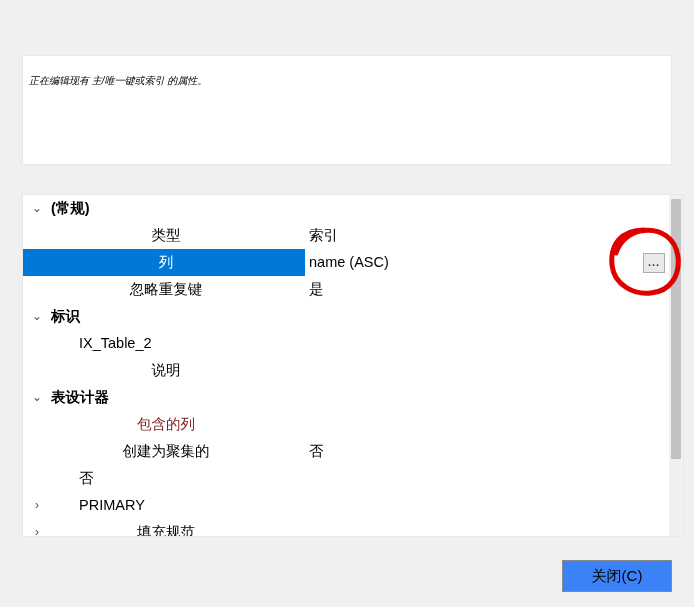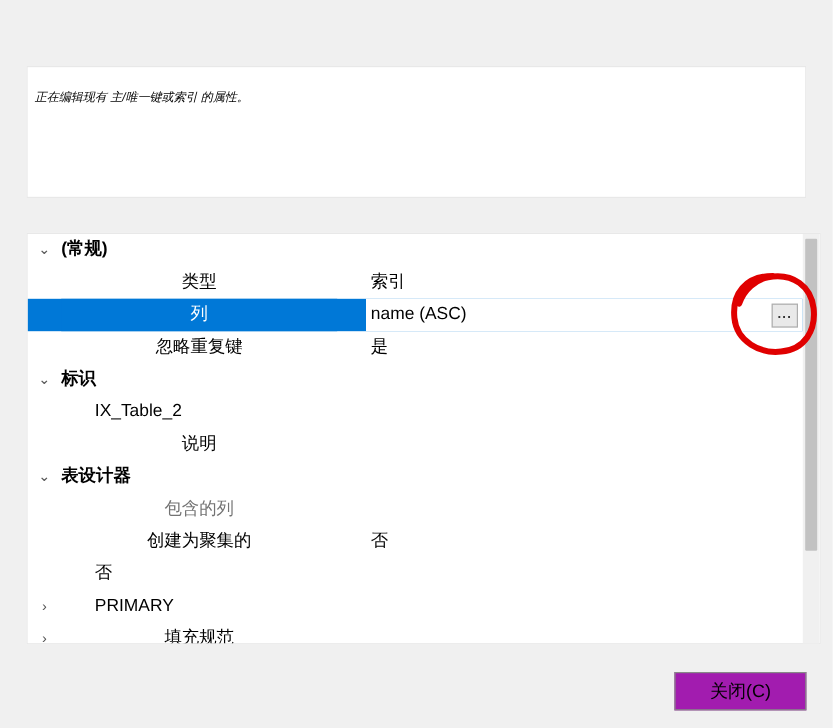--- a/index.html
+++ b/index.html
@@ -105,30 +105,30 @@
     border: 1px solid #adadad;
     background: #e9e9e9;
     font-size: 11px;
     line-height: 16px;
     text-align: center;
     cursor: pointer;
     letter-spacing: 1px;
     font-weight: bold;
     color: #333;
   }
-  .dim { color: #737373; }
+  .dim { color: #7f1d1d; }
   .btn-row {
     position: absolute;
     right: 22px;
     bottom: 15px;
   }
   .close-btn {
     min-width: 110px;
     height: 32px;
-    background: #a21caf;
+    background: #3b82f6;
     border: 1px solid #888;
     font-size: 15px;
     font-family: inherit;
     cursor: pointer;
     padding: 0 18px;
   }
   
   .annot {
     position: absolute;
     pointer-events: none;

